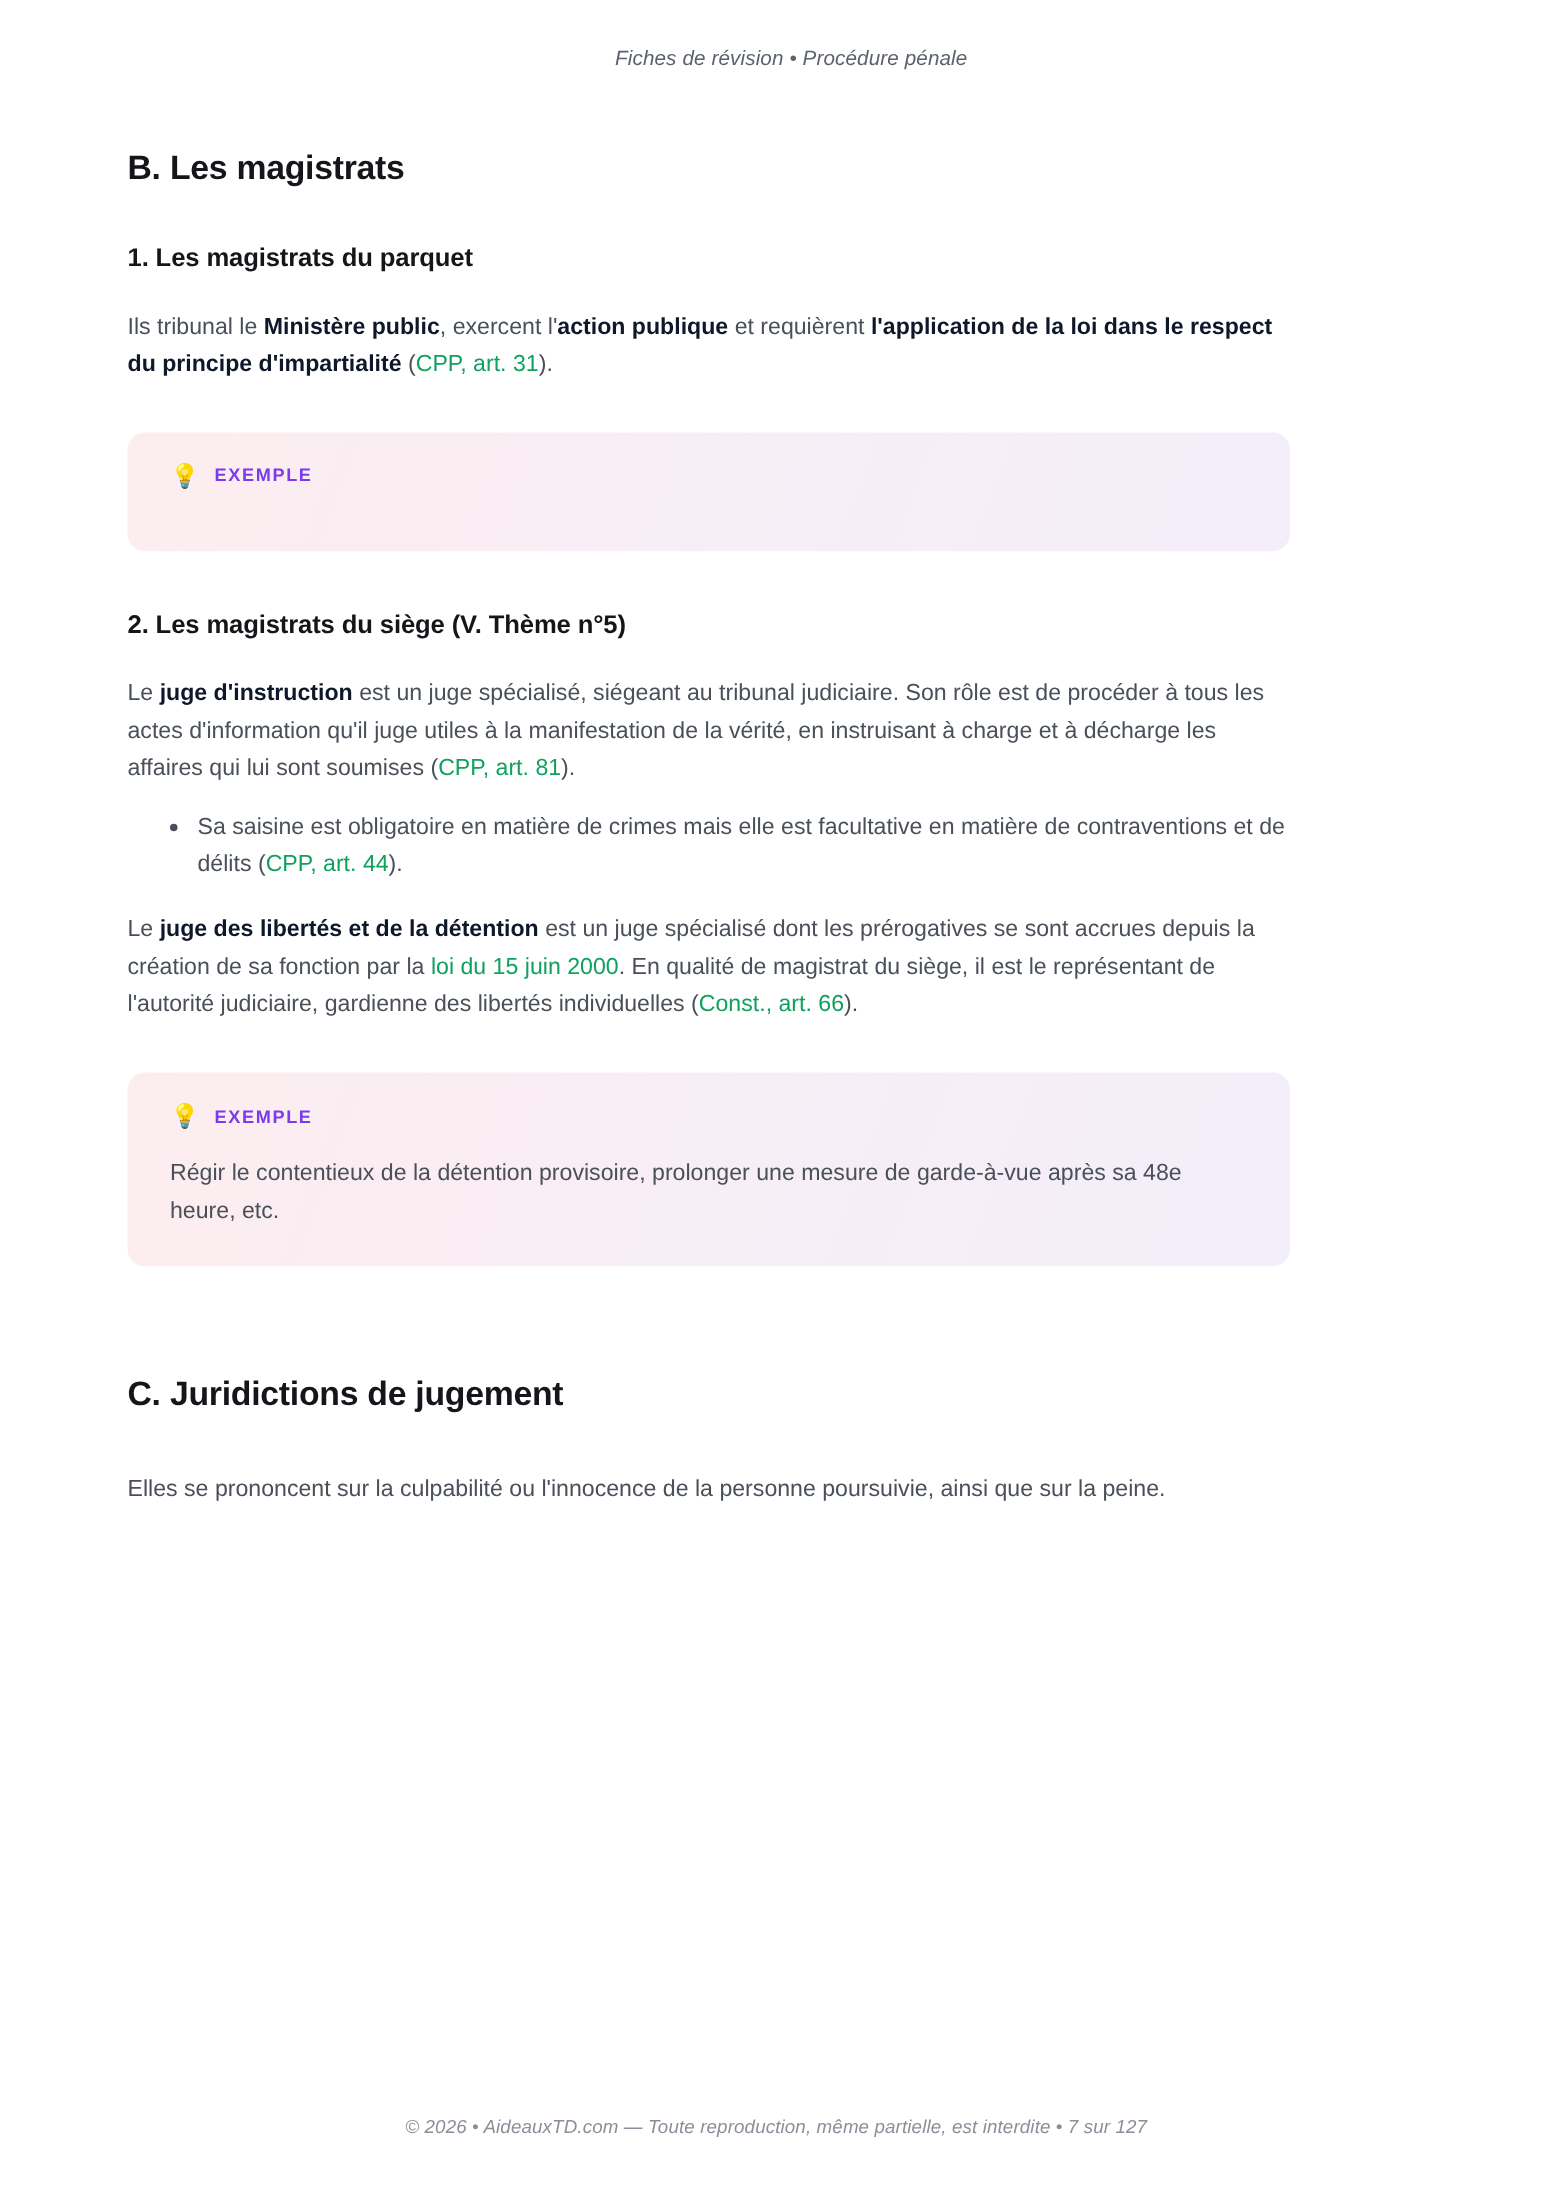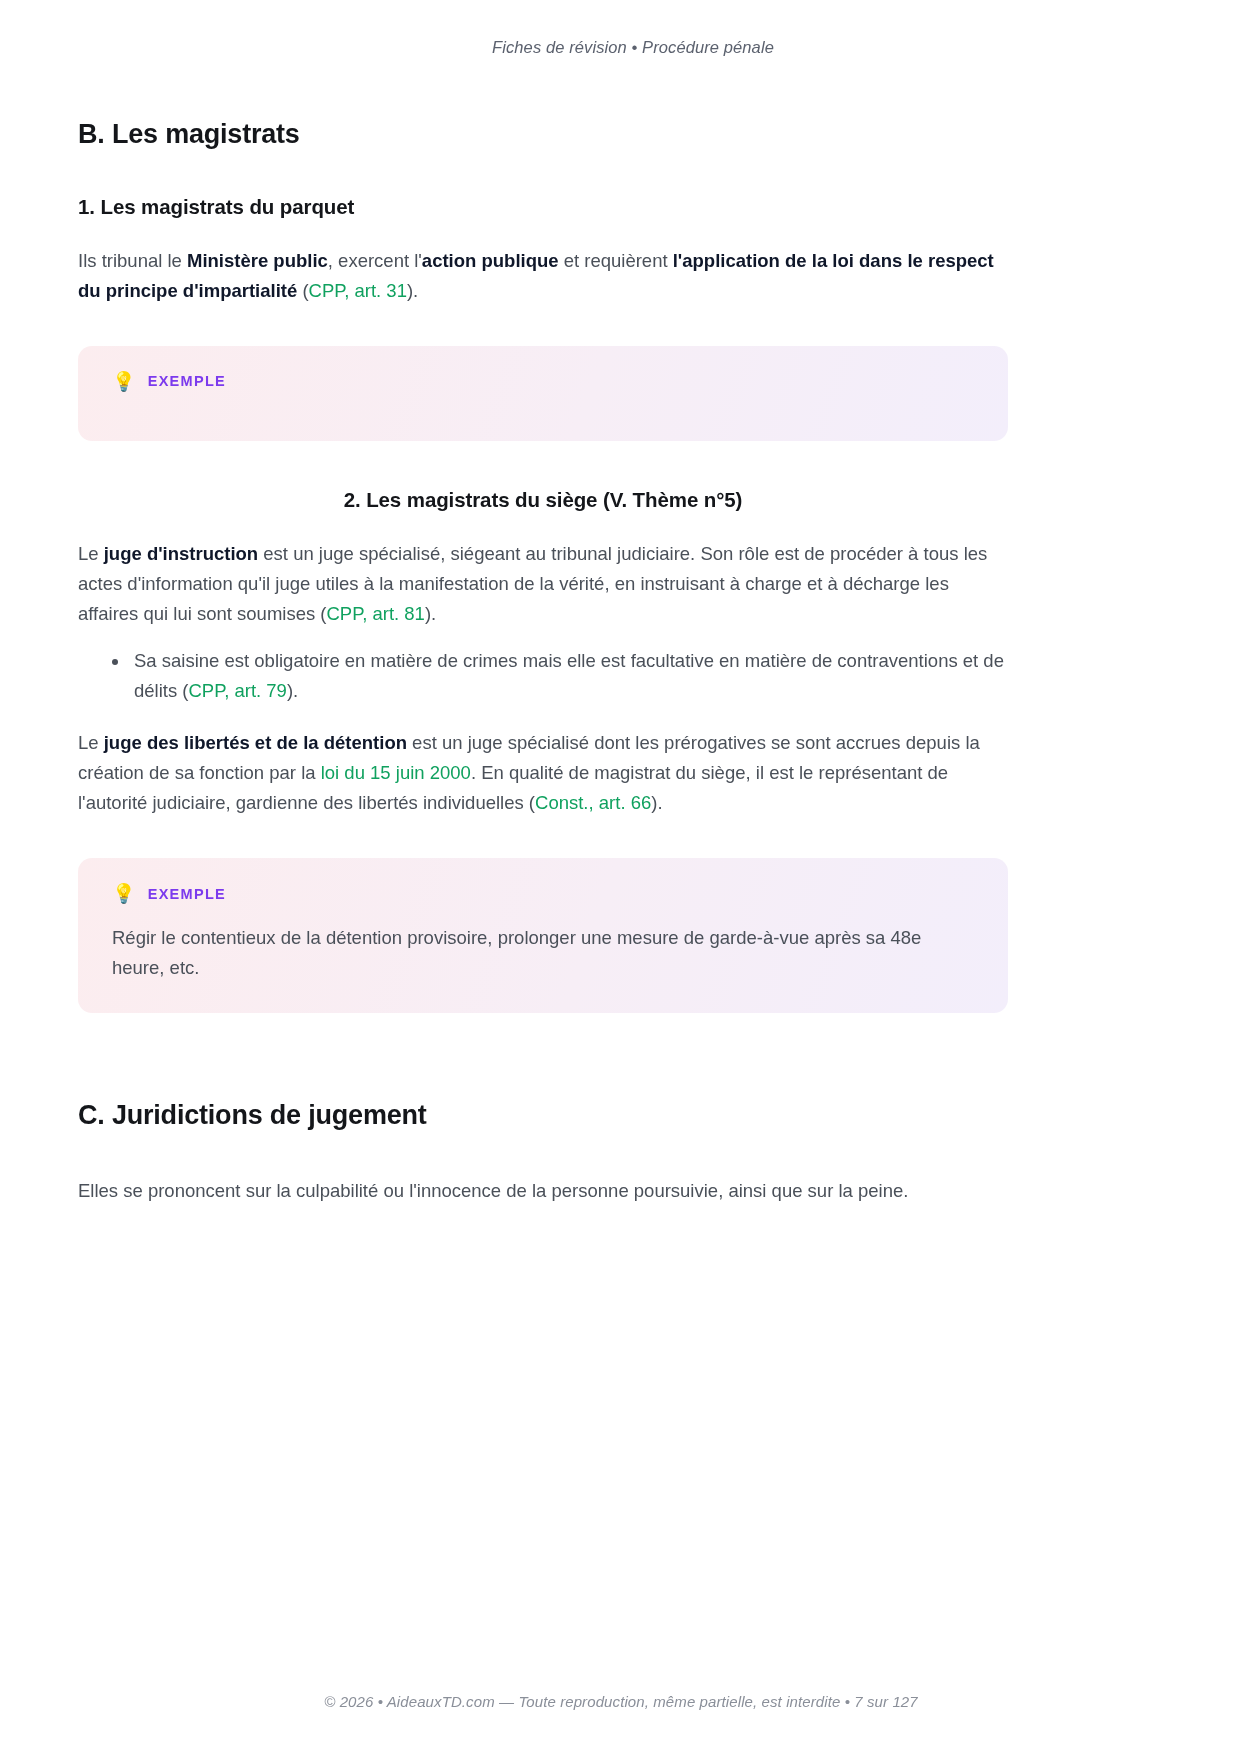--- a/index.html
+++ b/index.html
@@ -34,21 +34,21 @@
     font-style: italic;
     font-size: 16.5px;
     color: #5b616e;
     letter-spacing: 0.1px;
   }
 
   
   .content {
     position: absolute;
     top: 118px;
-    left: 78px;
+    left: 102px;
     width: 930px;
   }
 
   h2.section-title {
     font-size: 27px;
     font-weight: bold;
     color: #14161a;
     margin: 0 0 44px 0;
     letter-spacing: -0.2px;
     line-height: 1.2;
@@ -60,21 +60,20 @@
   h3.sub-title {
     font-size: 20.5px;
     font-weight: bold;
     color: #14161a;
     margin: 0 0 26px 0;
     letter-spacing: -0.1px;
     line-height: 1.25;
   }
   h3.sub-title.gap {
     margin-top: 46px;
-    text-align: center;
   }
 
   p.body-text {
     font-size: 18.5px;
     line-height: 1.62;
     color: #4a5059;
     margin: 0 0 22px 0;
   }
   p.body-text.tight {
     margin-bottom: 18px;
@@ -173,21 +172,21 @@
         <span class="callout-icon">💡</span>
         <span class="callout-label">EXEMPLE</span>
       </div>
     </div>
 
     <h3 class="sub-title gap">2. Les magistrats du siège (V. Thème n°5)</h3>
 
     <p class="body-text tight"><span>Le </span><strong>juge d'instruction</strong><span> est un juge spécialisé, siégeant au tribunal judiciaire. Son rôle est de procéder à tous les actes d'information qu'il juge utiles à la manifestation de la vérité, en instruisant à charge et à décharge les affaires qui lui sont soumises (</span><span class="ref">CPP, art. 81</span><span>).</span></p>
 
     <ul class="bullets">
-      <li><span>Sa saisine est obligatoire en matière de crimes mais elle est facultative en matière de contraventions et de délits (</span><span class="ref">CPP, art. 79</span><span>).</span></li>
+      <li><span>Sa saisine est obligatoire en matière de crimes mais elle est facultative en matière de contraventions et de délits (</span><span class="ref">CPP, art. 44</span><span>).</span></li>
     </ul>
 
     <p class="body-text"><span>Le </span><strong>juge des libertés et de la détention</strong><span> est un juge spécialisé dont les prérogatives se sont accrues depuis la création de sa fonction par la </span><span class="ref">loi du 15 juin 2000</span><span>. En qualité de magistrat du siège, il est le représentant de l'autorité judiciaire, gardienne des libertés individuelles (</span><span class="ref">Const., art. 66</span><span>).</span></p>
 
     <div class="callout after-gap">
       <div class="callout-head">
         <span class="callout-icon">💡</span>
         <span class="callout-label">EXEMPLE</span>
       </div>
       <p class="callout-body">Régir le contentieux de la détention provisoire, prolonger une mesure de garde-à-vue après sa 48e heure, etc.</p>

